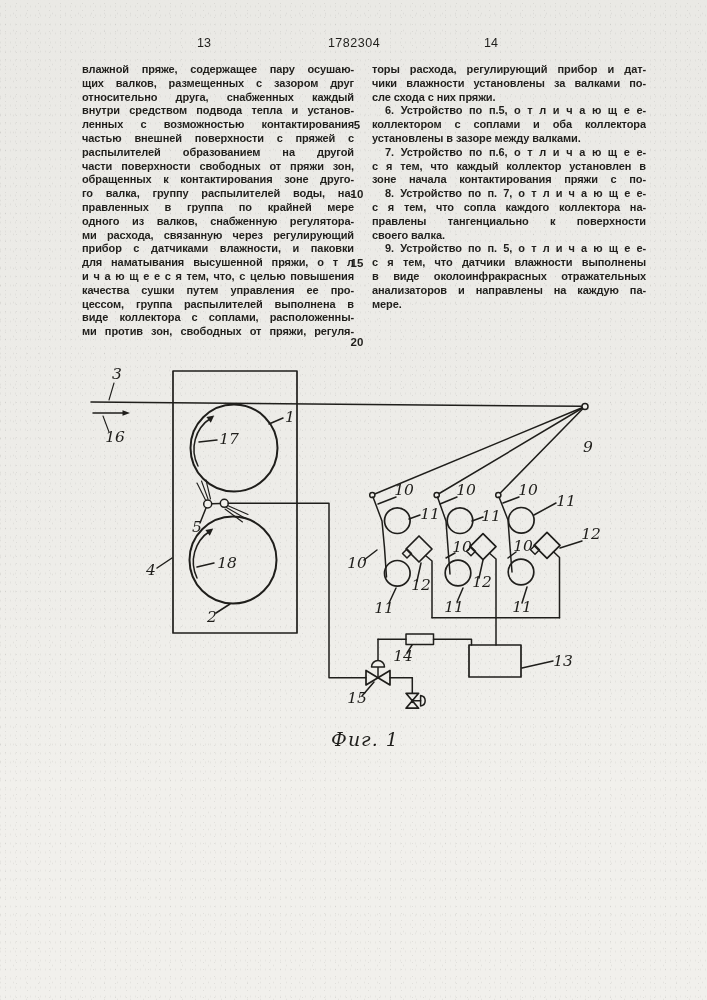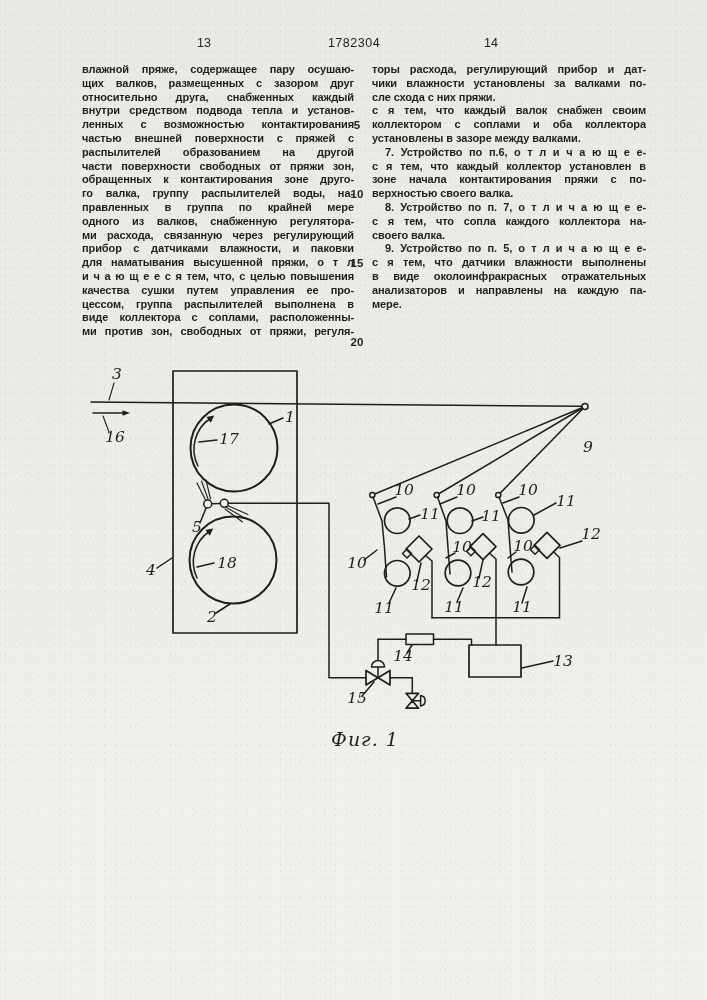--- a/index.html
+++ b/index.html
@@ -78,29 +78,29 @@
   <div class="gutter" id="gutter">
       <div style="top: 56.2px;">5</div>
       <div style="top: 125.2px;">10</div>
       <div style="top: 194.2px;">15</div>
       <div style="top: 273px;">20</div>
     </div>
   <div class="col col-right" id="col-right">
       <div class="tline just">торы расхода, регулирующий прибор и дат-</div>
       <div class="tline just">чики влажности установлены за валками по-</div>
       <div class="tline">сле схода с них пряжи.</div>
-      <div class="tline just">с я  тем, что каждый валок снабжен своим</div>
+      <div class="tline just ind">6. Устройство по п.5, о т л и ч а ю щ е е-</div>
       <div class="tline just">коллектором с соплами и оба коллектора</div>
       <div class="tline">установлены в зазоре между валками.</div>
       <div class="tline just ind">7. Устройство по п.6, о т л и ч а ю щ е е-</div>
       <div class="tline just">с я  тем, что каждый коллектор установлен в</div>
       <div class="tline just">зоне начала контактирования пряжи с по-</div>
-      <div class="tline">верхностью своего валка.</div>
       <div class="tline just ind">8. Устройство по п. 7, о т л и ч а ю щ е е-</div>
       <div class="tline just">с я  тем, что сопла каждого коллектора на-</div>
+      <div class="tline just">правлены тангенциально к поверхности</div>
       <div class="tline">своего валка.</div>
       <div class="tline just ind">9. Устройство по п. 5, о т л и ч а ю щ е е-</div>
       <div class="tline just">с я  тем, что датчики влажности выполнены</div>
       <div class="tline just">в виде околоинфракрасных отражательных</div>
       <div class="tline just">анализаторов и направлены на каждую па-</div>
       <div class="tline">мере.</div>
     </div>
 
   <svg class="fig" viewBox="0 360 707 410">
 

